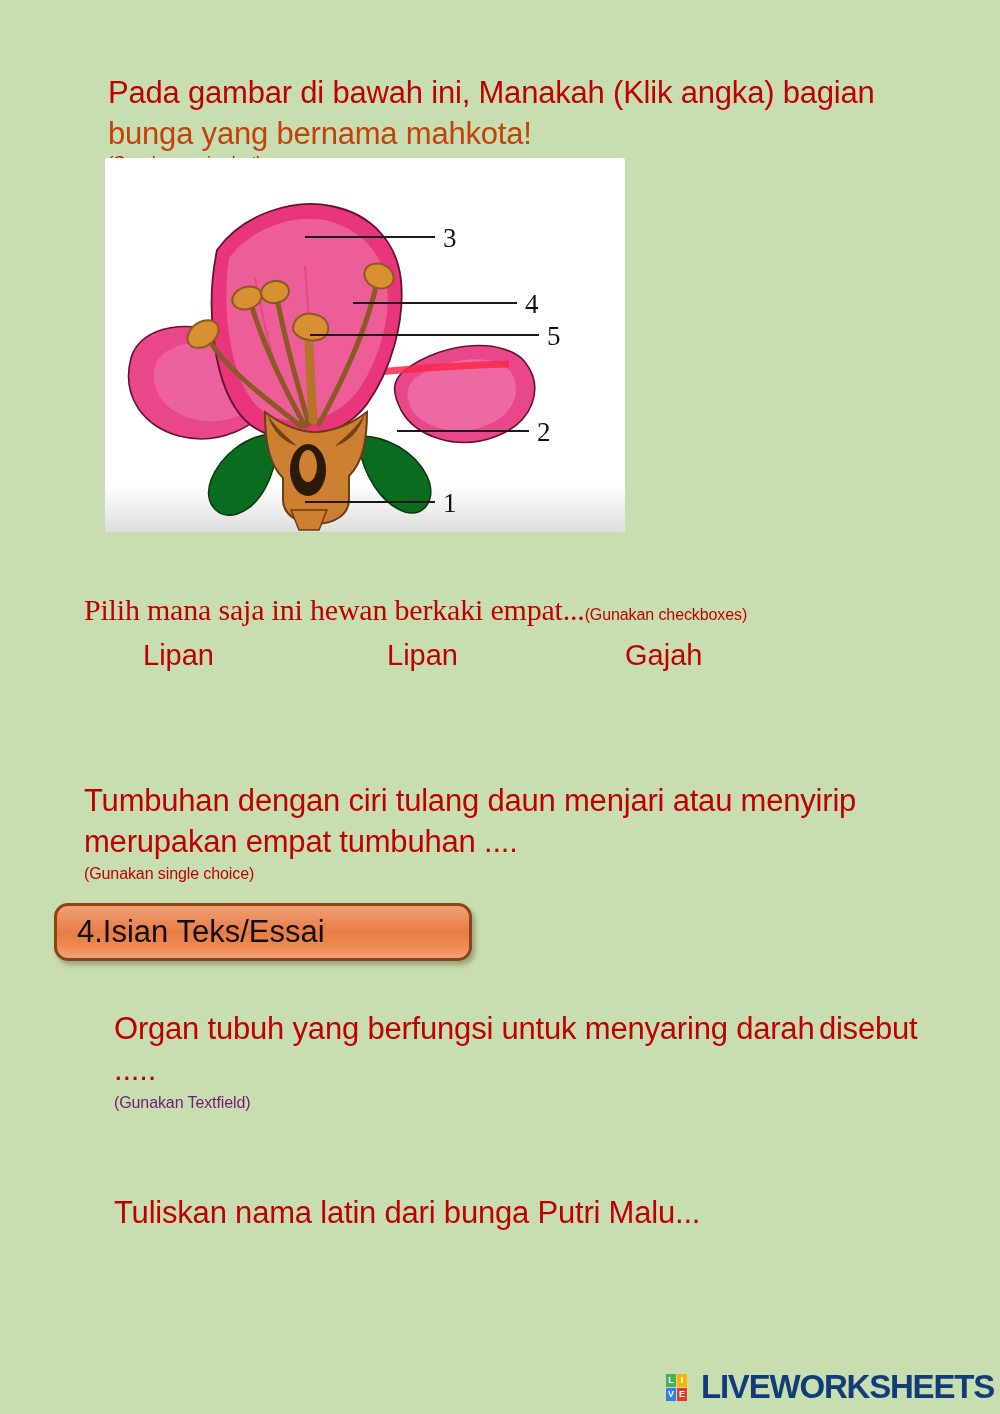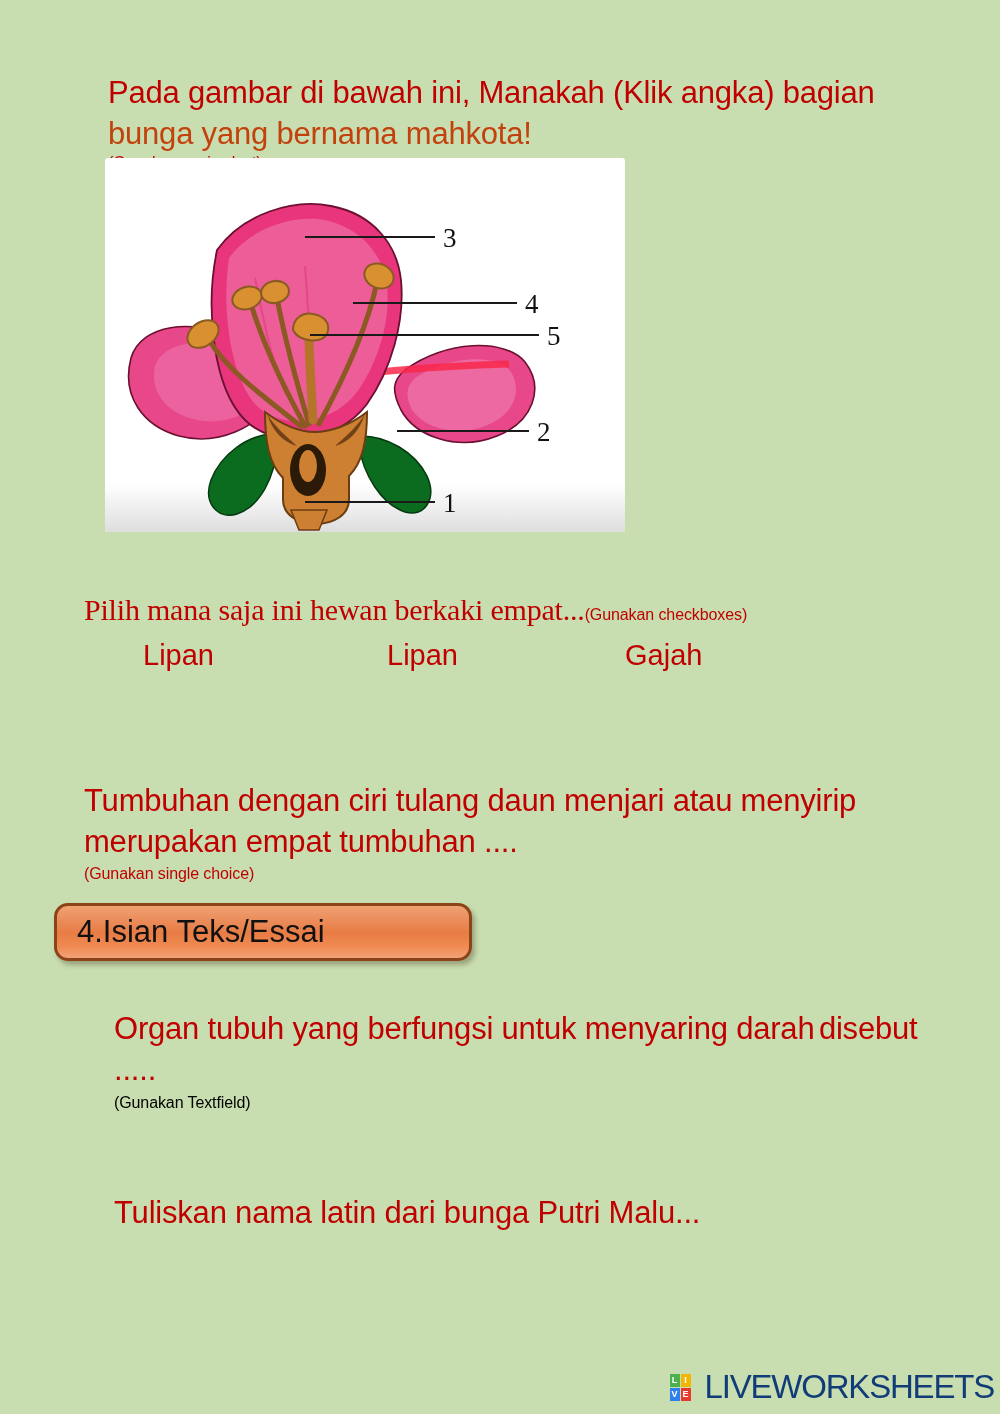--- a/index.html
+++ b/index.html
@@ -185,21 +185,21 @@
     font-weight: bold;
     color: #ffffff;
     display: flex;
     align-items: center;
     justify-content: center;
     line-height: 1;
   }
   #logo-wordmark {
     color: #123c78;
     font-size: 33px;
-    font-weight: normal;
+    font-weight: bold;
     letter-spacing: -1.2px;
   }
 </style>
 </head>
 <body style="background: rgb(201, 222, 176);">
 
 <div class="page">
 
   <div id="q1-block">
     <span class="q-text big line1" style="color: rgb(192, 0, 0);">Pada gambar di bawah ini, Manakah (Klik angka) bagian</span>
@@ -284,21 +284,21 @@
     <span class="q-text big" style="color: rgb(192, 0, 0);">Tumbuhan dengan ciri tulang daun menjari atau menyirip</span>
     <span class="q-text big" style="color: rgb(192, 0, 0);">merupakan empat tumbuhan ....</span>
     <span class="hint" style="color: rgb(192, 0, 0);">(Gunakan single choice)</span>
   </div>
 
   <div id="section-button" style="border-color: rgb(138, 68, 24);">4.Isian Teks/Essai</div>
 
   <div id="q4-block">
     <span class="q-text big" style="color: rgb(192, 0, 0);">Organ tubuh yang berfungsi untuk menyaring darah</span>
     <span class="q-text big" style="color: rgb(192, 0, 0);">disebut .....</span>
-    <span class="hint" style="color: #000000;">(Gunakan Textfield)</span>
+    <span class="hint" style="color: #701a75;">(Gunakan Textfield)</span>
   </div>
 
   <div id="q5-block">
     <span class="q-text big" style="color: rgb(192, 0, 0);">Tuliskan nama latin dari bunga Putri Malu...</span>
   </div>
 
   <div id="footer-logo">
     <div id="logo-tiles">
       <div class="logo-tile" style="background: rgb(76, 175, 80);">L</div>
       <div class="logo-tile" style="background: rgb(242, 183, 5);">I</div>

